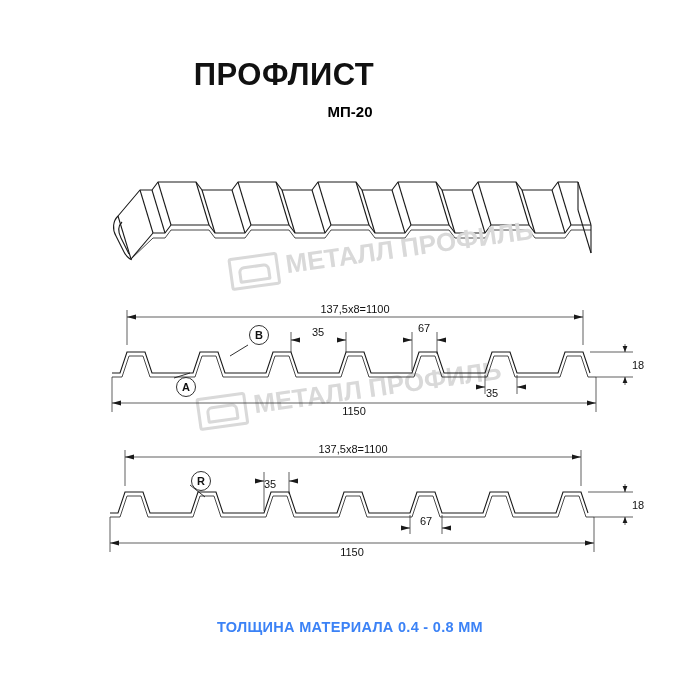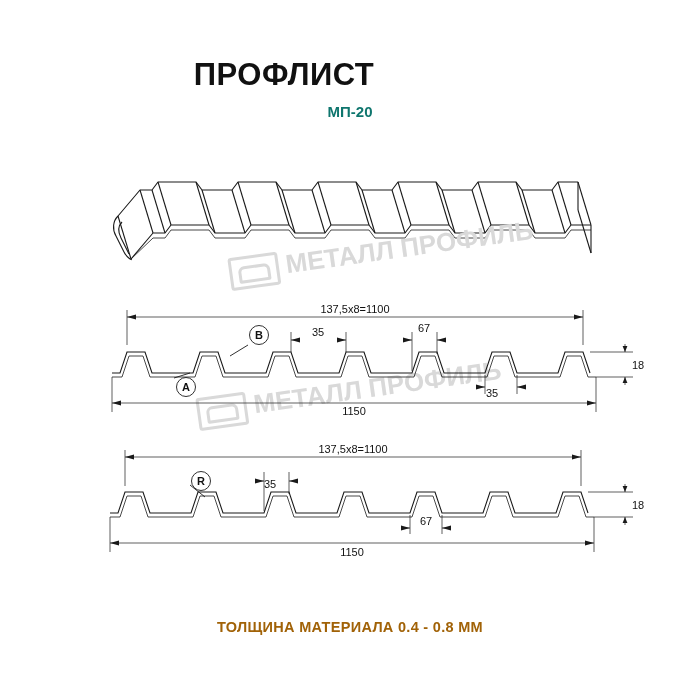--- a/index.html
+++ b/index.html
@@ -31,32 +31,32 @@
     color: #111;
   }
   .subtitle {
     position: absolute;
     top: 103px;
     left: 0;
     width: 700px;
     text-align: center;
     font-size: 15px;
     font-weight: bold;
-    color: #0f766e;
+    color: #000000;
   }
   .footer-note {
     position: absolute;
     top: 619px;
     left: 0;
     width: 700px;
     text-align: center;
     font-size: 14.5px;
     font-weight: bold;
     letter-spacing: 0.3px;
-    color: #a16207;
+    color: #3b82f6;
   }
   svg {
     position: absolute;
     top: 0;
     left: 0;
     overflow: visible;
   }
   .dim-text {
     font-family: "Liberation Sans", sans-serif;
     font-size: 11px;

